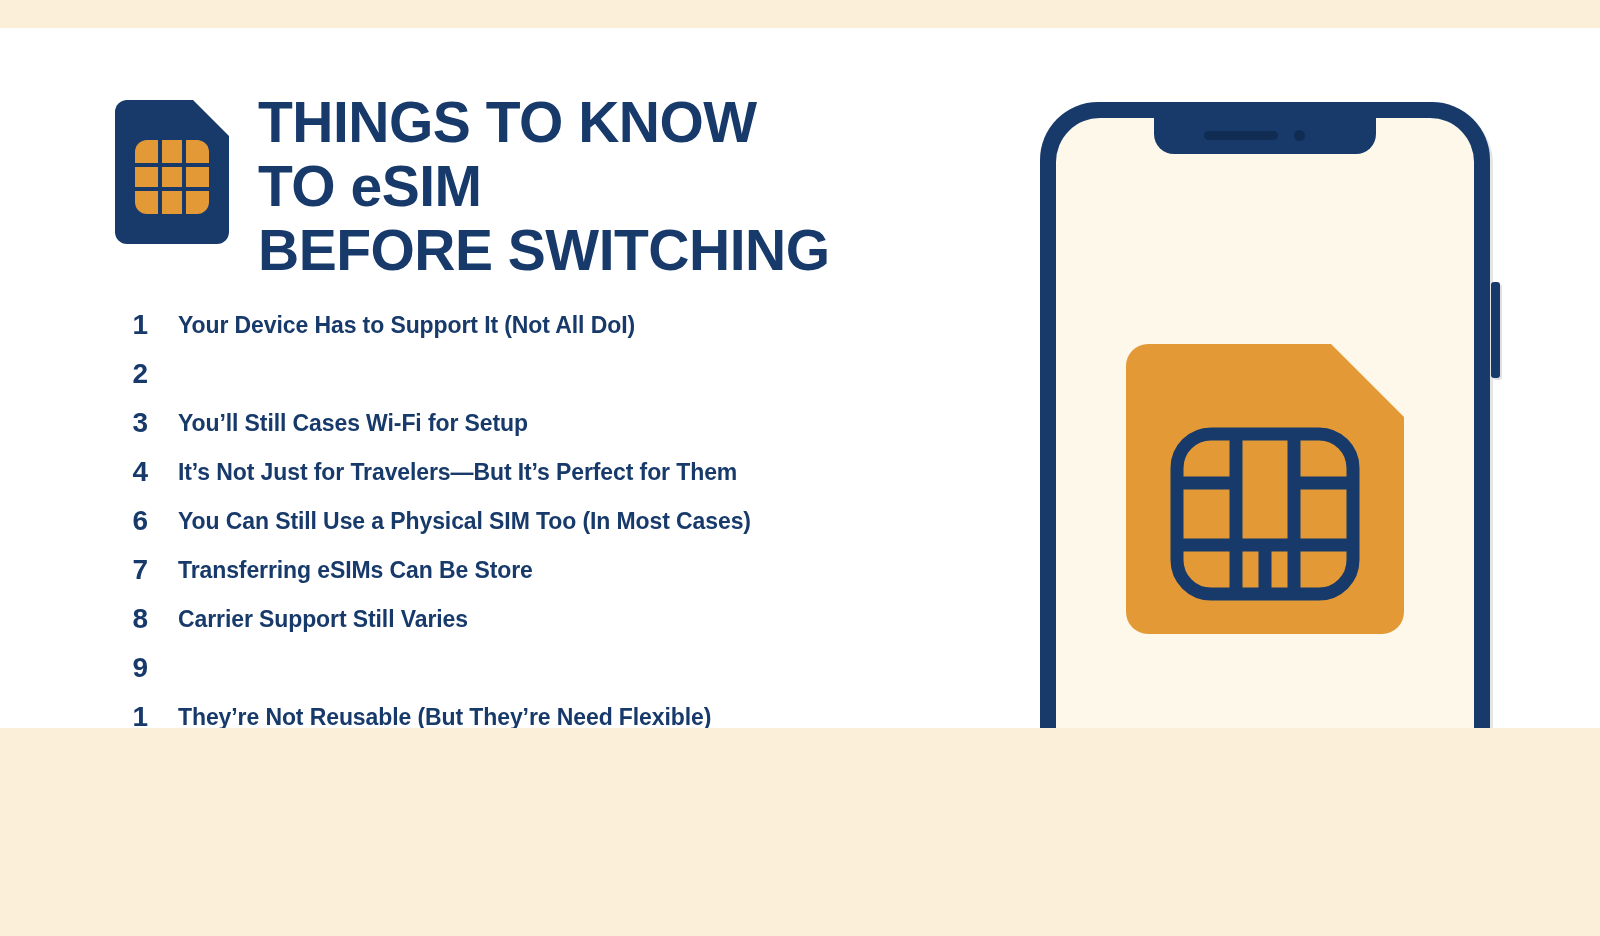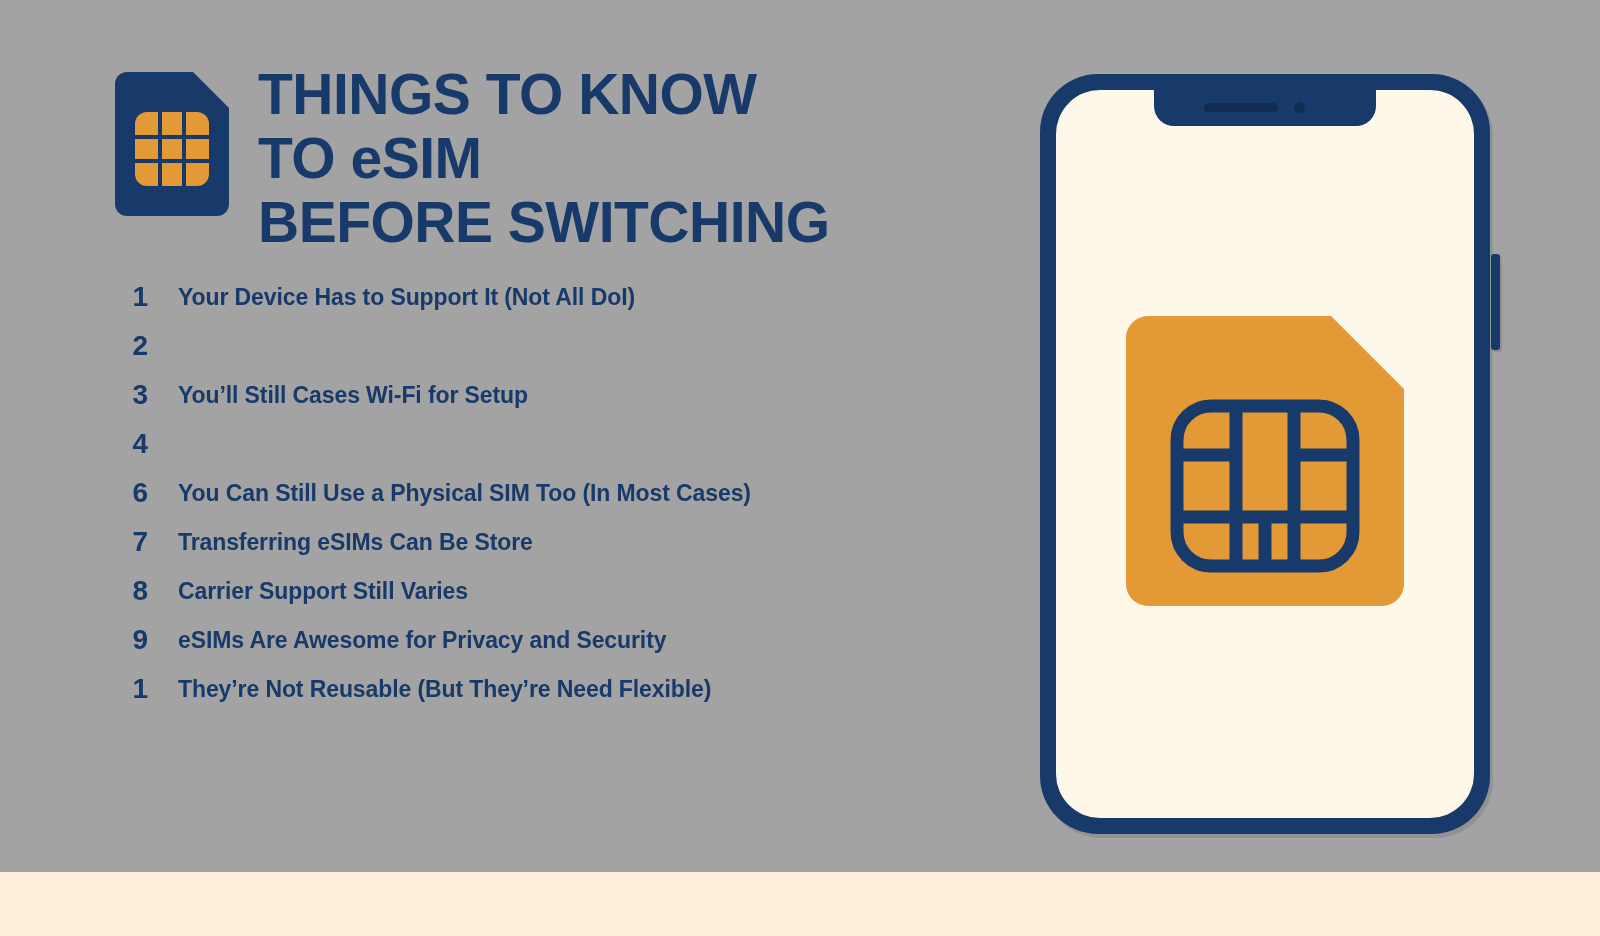--- a/index.html
+++ b/index.html
@@ -9,23 +9,24 @@
   body {
     width: 1600px;
     height: 936px;
     overflow: hidden;
     font-family: "Liberation Sans", sans-serif;
     background: #fbefd9;
   }
   #infographic {
     position: relative;
     width: 1600px;
-    height: 872px;
-    background: #a3a3a3;
-    overflow: hidden;
+    height: 700px;
+    background: #ffffff;
+    overflow: hidden;
+    margin-top: 28px;
   }
 
   
   .left-col {
     position: absolute;
     left: 0;
     top: 0;
     width: 1010px;
     height: 936px;
   }
@@ -216,40 +217,40 @@
         <div class="item-num">2</div>
       </div>
 
       <div class="list-item">
         <div class="item-num">3</div>
         <div class="item-text">You’ll Still Cases Wi-Fi for Setup</div>
       </div>
 
       <div class="list-item">
         <div class="item-num">4</div>
+        <div class="item-text" style="max-width:790px;">It’s Not Just for Travelers—But It’s Perfect for Them</div>
       </div>
 
       <div class="list-item">
         <div class="item-num">6</div>
         <div class="item-text clipped">You Can Still Use a Physical SIM Too (In Most Cases)</div>
       </div>
 
       <div class="list-item">
         <div class="item-num">7</div>
         <div class="item-text">Transferring eSIMs Can Be Store</div>
       </div>
 
       <div class="list-item">
         <div class="item-num">8</div>
         <div class="item-text">Carrier Support Still Varies</div>
       </div>
 
       <div class="list-item">
         <div class="item-num">9</div>
-        <div class="item-text">eSIMs Are Awesome for Privacy and Security</div>
       </div>
 
       <div class="list-item">
         <div class="item-num">1</div>
         <div class="item-text">They’re Not Reusable (But They’re Need Flexible)</div>
       </div>
 
     </div>
   </div>
 

